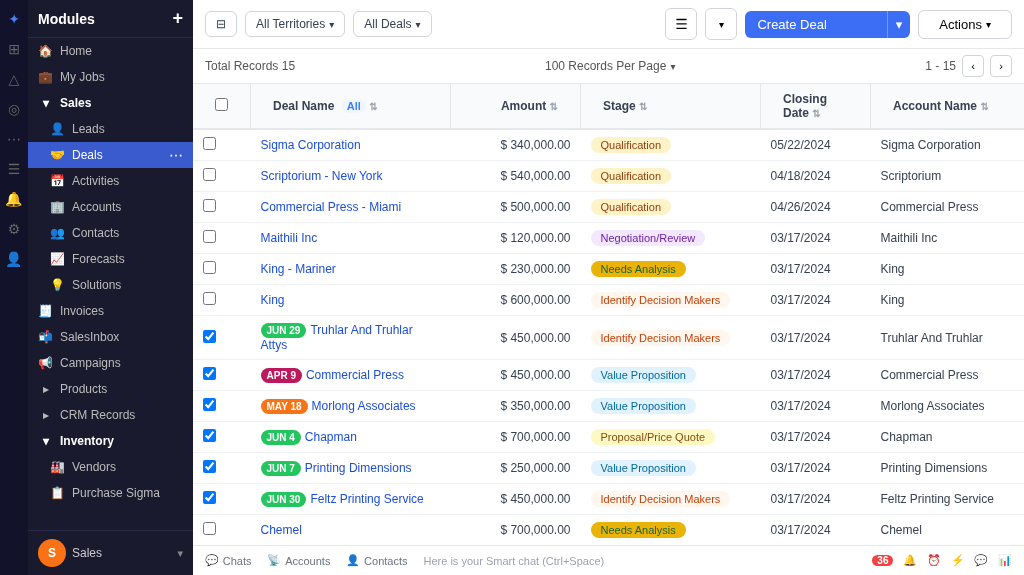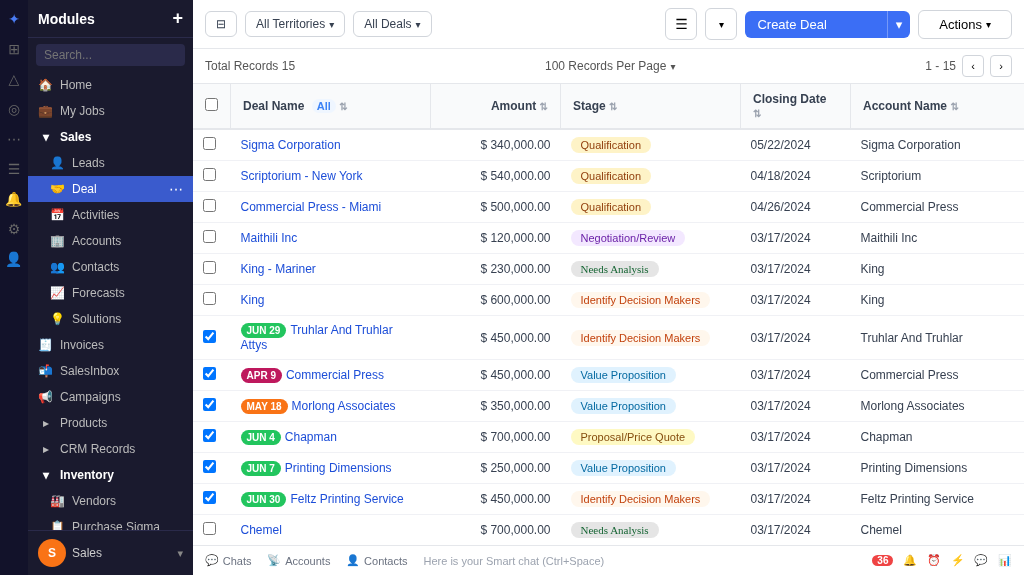--- a/index.html
+++ b/index.html
@@ -36,34 +36,34 @@
 
     
     #table-area { flex: 1; overflow-y: auto; background: #fff; margin: 0; }
     #table-header-bar { display: flex; align-items: center; justify-content: space-between; padding: 6px 12px; background: #fff; border-bottom: 1px solid #e5e7eb; font-size: 12px; color: #555; flex-shrink: 0; }
     .records-per-page { display: flex; align-items: center; gap: 4px; }
     .page-nav { display: flex; align-items: center; gap: 6px; }
     .page-btn { width: 22px; height: 22px; border: 1px solid #d1d5db; border-radius: 4px; background: #fff; cursor: pointer; display: flex; align-items: center; justify-content: center; font-size: 11px; }
 
     table { width: 100%; border-collapse: collapse; font-size: 12px; }
     thead tr { background: #f9fafb; border-bottom: 2px solid #e5e7eb; }
-    th { padding: 8px 12px; text-align: left; font-weight: 600; color: #374151; font-size: 12px; border-right: 1px solid #e5e7eb; position: relative; }
+    th { padding: 8px 22px; text-align: left; font-weight: 600; color: #374151; font-size: 12px; border-right: 1px solid #e5e7eb; position: relative; }
     th:last-child { border-right: none; }
     td { padding: 7px 10px; border-bottom: 1px solid #f0f1f5; color: #374151; }
     .checkbox-col { width: 32px; }
     .deal-name-col { min-width: 200px; }
     .amount-col { min-width: 130px; text-align: right; }
     .stage-col { min-width: 180px; }
     .date-col { min-width: 110px; }
     .account-col { min-width: 180px; }
 
     .stage-badge { display: inline-block; padding: 2px 10px; border-radius: 12px; font-size: 11px; font-weight: 500; white-space: nowrap; }
     .badge-qualification { background: #fef3c7; color: #92400e; }
     .badge-negotiation { background: #f3e8ff; color: #6b21a8; }
-    .badge-needs-analysis { background: #e5e5e5; color: #166534; font-family: Liberation Serif, serif; }
+    .badge-needs-analysis { background: #eab308; color: #166534; }
     .badge-identify { background: #fff7ed; color: #c2410c; }
     .badge-value-prop { background: #e0f2fe; color: #0369a1; }
     .badge-proposal { background: #fef9c3; color: #854d0e; }
 
     .date-tag { display: inline-flex; align-items: center; gap: 3px; padding: 2px 6px; border-radius: 10px; font-size: 10px; font-weight: 600; color: #fff; margin-right: 4px; }
     .tag-green { background: #22c55e; }
     .tag-orange { background: #f97316; }
     .tag-red { background: #be185d; }
 
     .col-sort { color: #9ca3af; font-size: 10px; cursor: pointer; }
@@ -93,23 +93,20 @@
   <div class="strip-icon">🔔</div>
   <div class="strip-icon">⚙</div>
   <div class="strip-icon">👤</div>
 </div>
 
 <div id="sidebar">
   <div id="sidebar-header">
     <span>Modules</span>
     <span style="cursor:pointer; font-size:18px;">+</span>
   </div>
-  <div id="sidebar-search">
-    <input type="text" placeholder="Search..." style="">
-  </div>
 
   <div id="sidebar-nav" style="overflow-y:auto; flex:1;">
     <div class="sidebar-item">
       <span class="sidebar-icon">🏠</span>
       <span>Home</span>
     </div>
     <div class="sidebar-item">
       <span class="sidebar-icon">💼</span>
       <span>My Jobs</span>
     </div>
@@ -117,21 +114,21 @@
       <span class="sidebar-icon">▾</span>
       <span>Sales</span>
     </div>
     <div class="sidebar-item sidebar-indent">
       <span class="sidebar-icon">👤</span>
       <span>Leads</span>
     </div>
     <div class="sidebar-item sidebar-indent active" style="background:#3a5bcd; color:#fff; justify-content:space-between;">
       <div style="display:flex;align-items:center;gap:6px;">
         <span class="sidebar-icon">🤝</span>
-        <span>Deal</span>
+        <span>Deals</span>
       </div>
       <span style="font-size:14px;">⋯</span>
     </div>
     <div class="sidebar-item sidebar-indent">
       <span class="sidebar-icon">📅</span>
       <span>Activities</span>
     </div>
     <div class="sidebar-item sidebar-indent">
       <span class="sidebar-icon">🏢</span>
       <span>Accounts</span>

